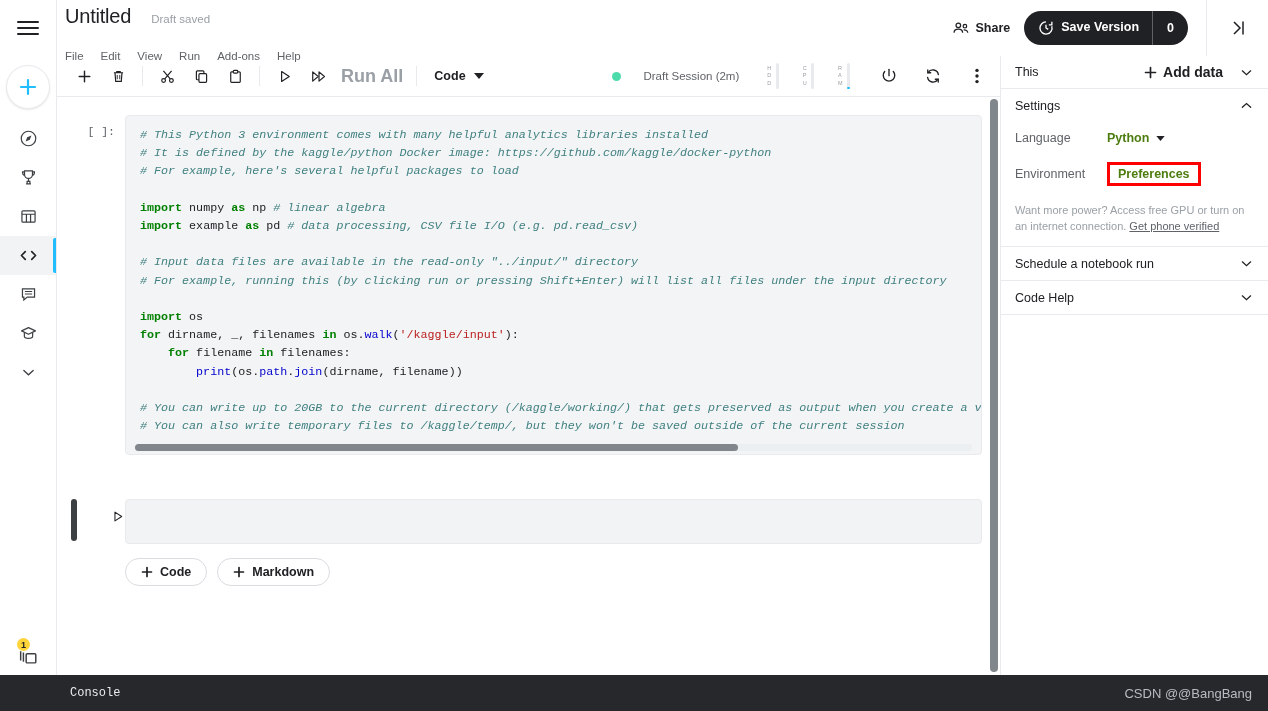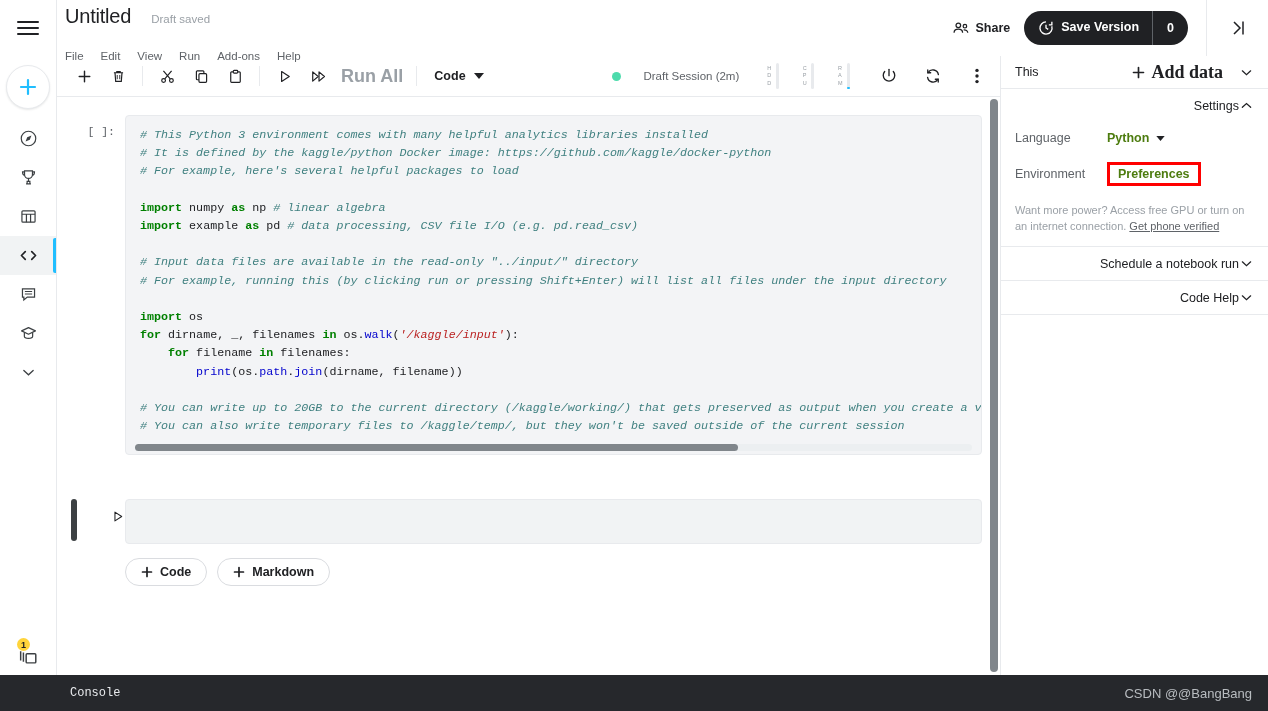--- a/index.html
+++ b/index.html
@@ -77,21 +77,21 @@
   .cell-wrap { display: flex; padding: 0 18px 0 10px; }
   .cell-gutter { width: 58px; flex: 0 0 58px; text-align: right; padding-right: 10px; padding-top: 6px; }
   .prompt { font-family: "Liberation Mono", monospace; font-size: 11.5px; color: #5f6368; }
   .code-cell { flex: 1; background: #f3f4f6; border: 1px solid #e8eaed; border-radius: 4px;
                padding: 10px 0 0 0; position: relative; min-width: 0; }
   .code-body { font-family: "Liberation Mono", monospace; font-size: 11.7px; line-height: 18.2px;
                white-space: pre; overflow: hidden; padding: 0 14px 6px 14px; }
   .cmt { color: #408080; font-style: italic; }
   .kw  { color: #008000; font-weight: 700; }
   .fn  { color: #0000cc; }
-  .str { color: #ba2121; font-style: italic; }
+  .str { color: #ba2121; }
   .plain { color: #202124; }
   .blank { display: block; height: 18.2px; }
   .hscroll { height: 13px; padding: 0 9px; display: flex; align-items: center; }
   .hscroll-track { flex: 1; height: 7px; background: #eceff1; border-radius: 4px; position: relative; }
   .hscroll-thumb { position: absolute; left: 0; top: 0; bottom: 0; width: 72%;
                    background: #80868b; border-radius: 4px; }
 
   .empty-wrap { display: flex; padding: 44px 18px 0 10px; }
   .empty-gutter { width: 58px; flex: 0 0 58px; display: flex; align-items: flex-start;
                   justify-content: flex-end; padding-top: 8px; gap: 11px; position: relative; }
@@ -105,24 +105,24 @@
   .vscroll { position: absolute; right: 2px; top: 0; bottom: 0; width: 8px; }
   .vscroll-thumb { position: absolute; top: 2px; left: 0; width: 8px; height: 573px;
                    background: #80868b; border-radius: 5px; }
 
   
   .panel { width: 268px; flex: 0 0 268px; background: #fff; border-left: 1px solid #e8eaed;
            display: flex; flex-direction: column; }
   .p-row { display: flex; align-items: center; height: 33px; padding: 0 14px; border-bottom: 1px solid #e8eaed; }
   .p-head { justify-content: space-between; cursor: pointer; }
   .p-title { font-size: 12.5px; color: #202124; }
-  .add-data { display: flex; align-items: center; gap: 6px; font-size: 18px; font-weight: 700;
-              color: #202124; cursor: pointer; margin-left: auto; margin-right: 16px; font-family: Liberation Serif, serif; }
+  .add-data { display: flex; align-items: center; gap: 6px; font-size: 14px; font-weight: 700;
+              color: #202124; cursor: pointer; margin-left: auto; margin-right: 16px; }
   .p-sec { padding: 0 14px; }
-  .p-sec-head { display: flex; align-items: center; justify-content: flex-end; height: 33px; cursor: pointer; }
+  .p-sec-head { display: flex; align-items: center; justify-content: space-between; height: 33px; cursor: pointer; }
   .setting-row { display: flex; align-items: center; height: 32px; }
   .s-label { width: 92px; font-size: 12.5px; color: #5f6368; }
   .s-val { display: flex; align-items: center; gap: 7px; font-size: 12.5px; font-weight: 700; color: #4d7c0f; cursor: pointer; }
   .pref-hl { border: 3px solid #ff0000; padding: 2px 8px; display: inline-block; }
   .p-note { font-size: 11px; color: #9aa0a6; line-height: 16px; padding: 8px 0 12px 0; }
   .p-note a { color: #5f6368; text-decoration: underline; cursor: pointer; }
   .p-divider { border-bottom: 1px solid #e8eaed; }
 
   
   .console { height: 36px; flex: 0 0 36px; background: #26282c; display: flex; align-items: center;

